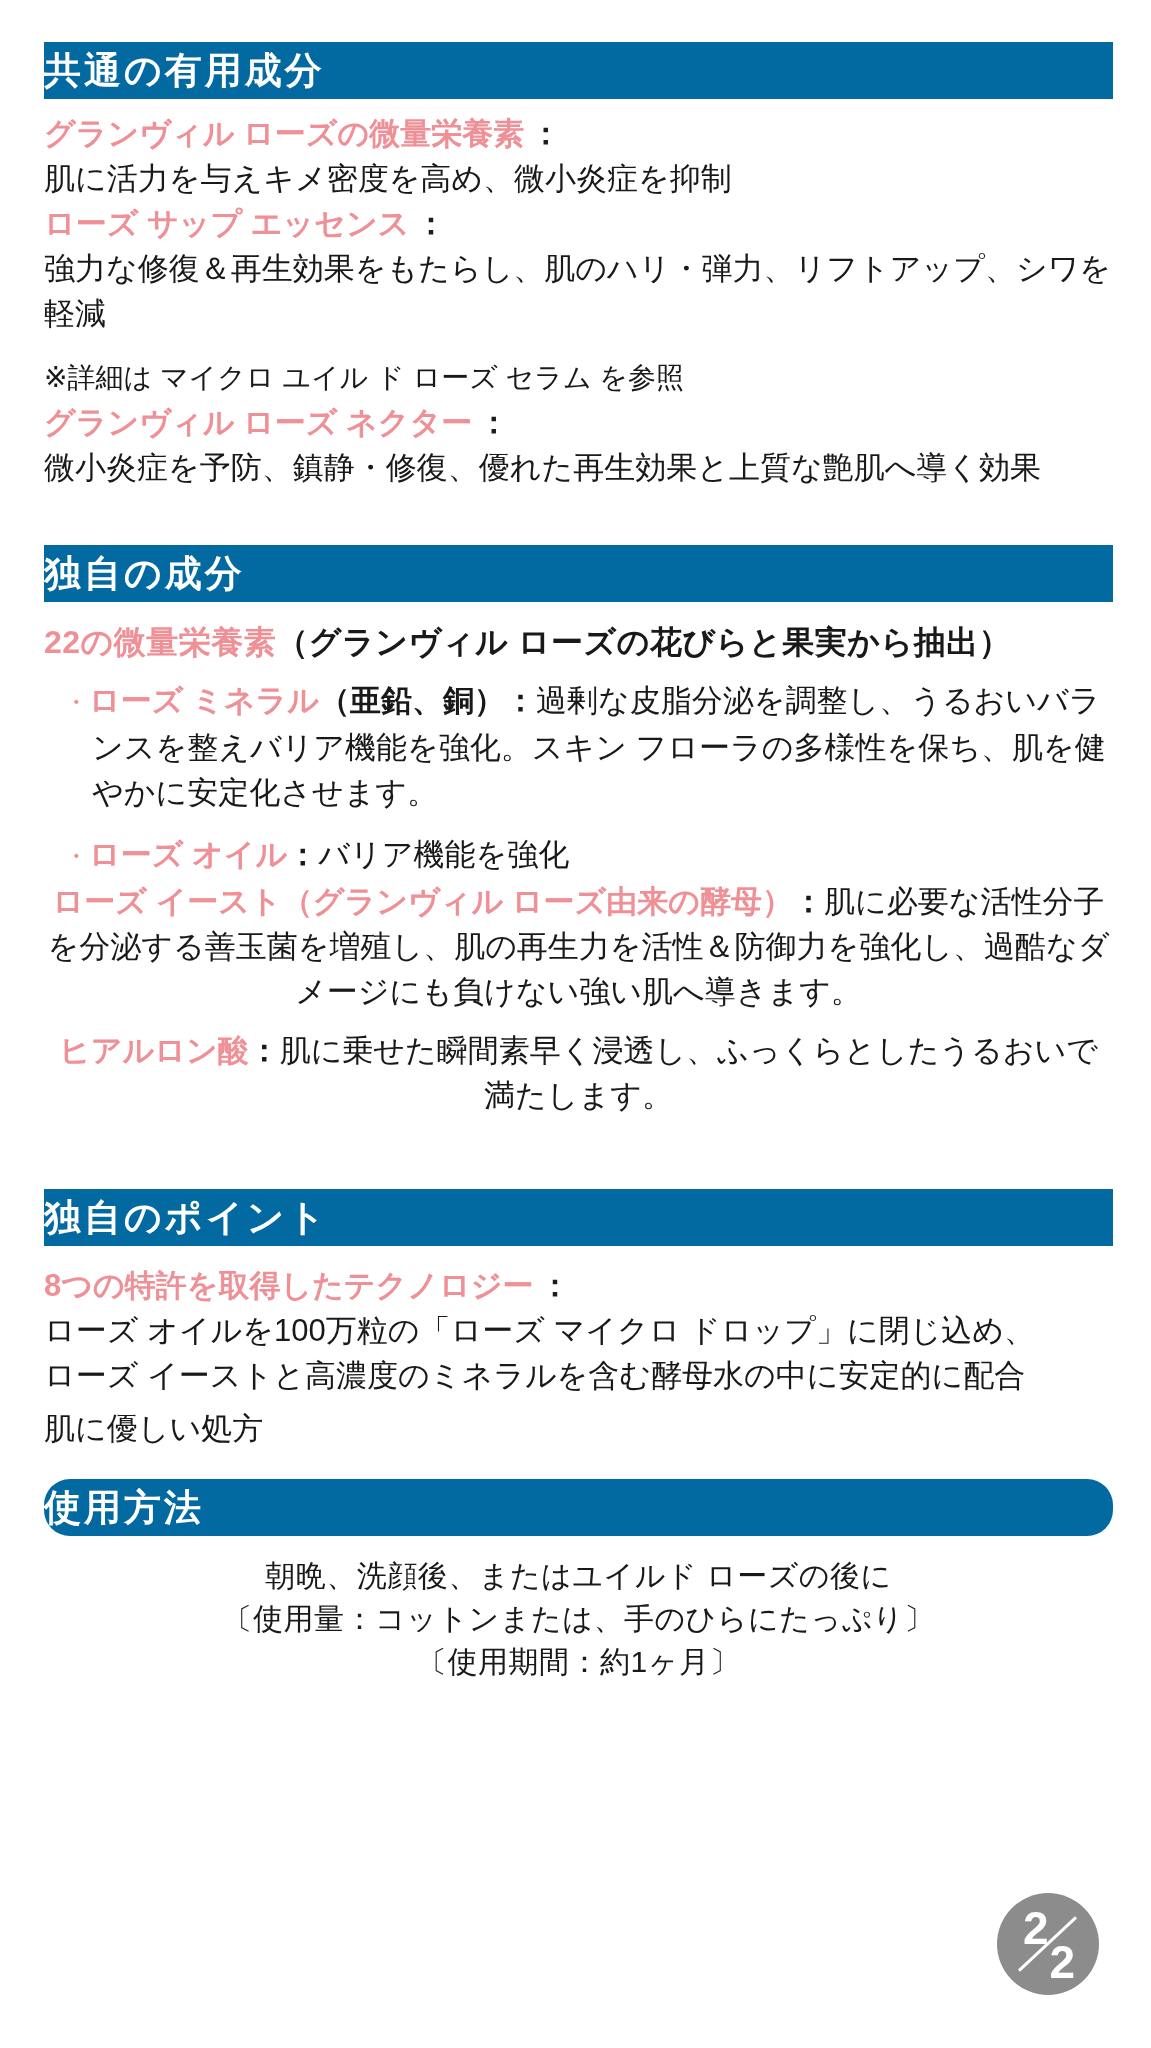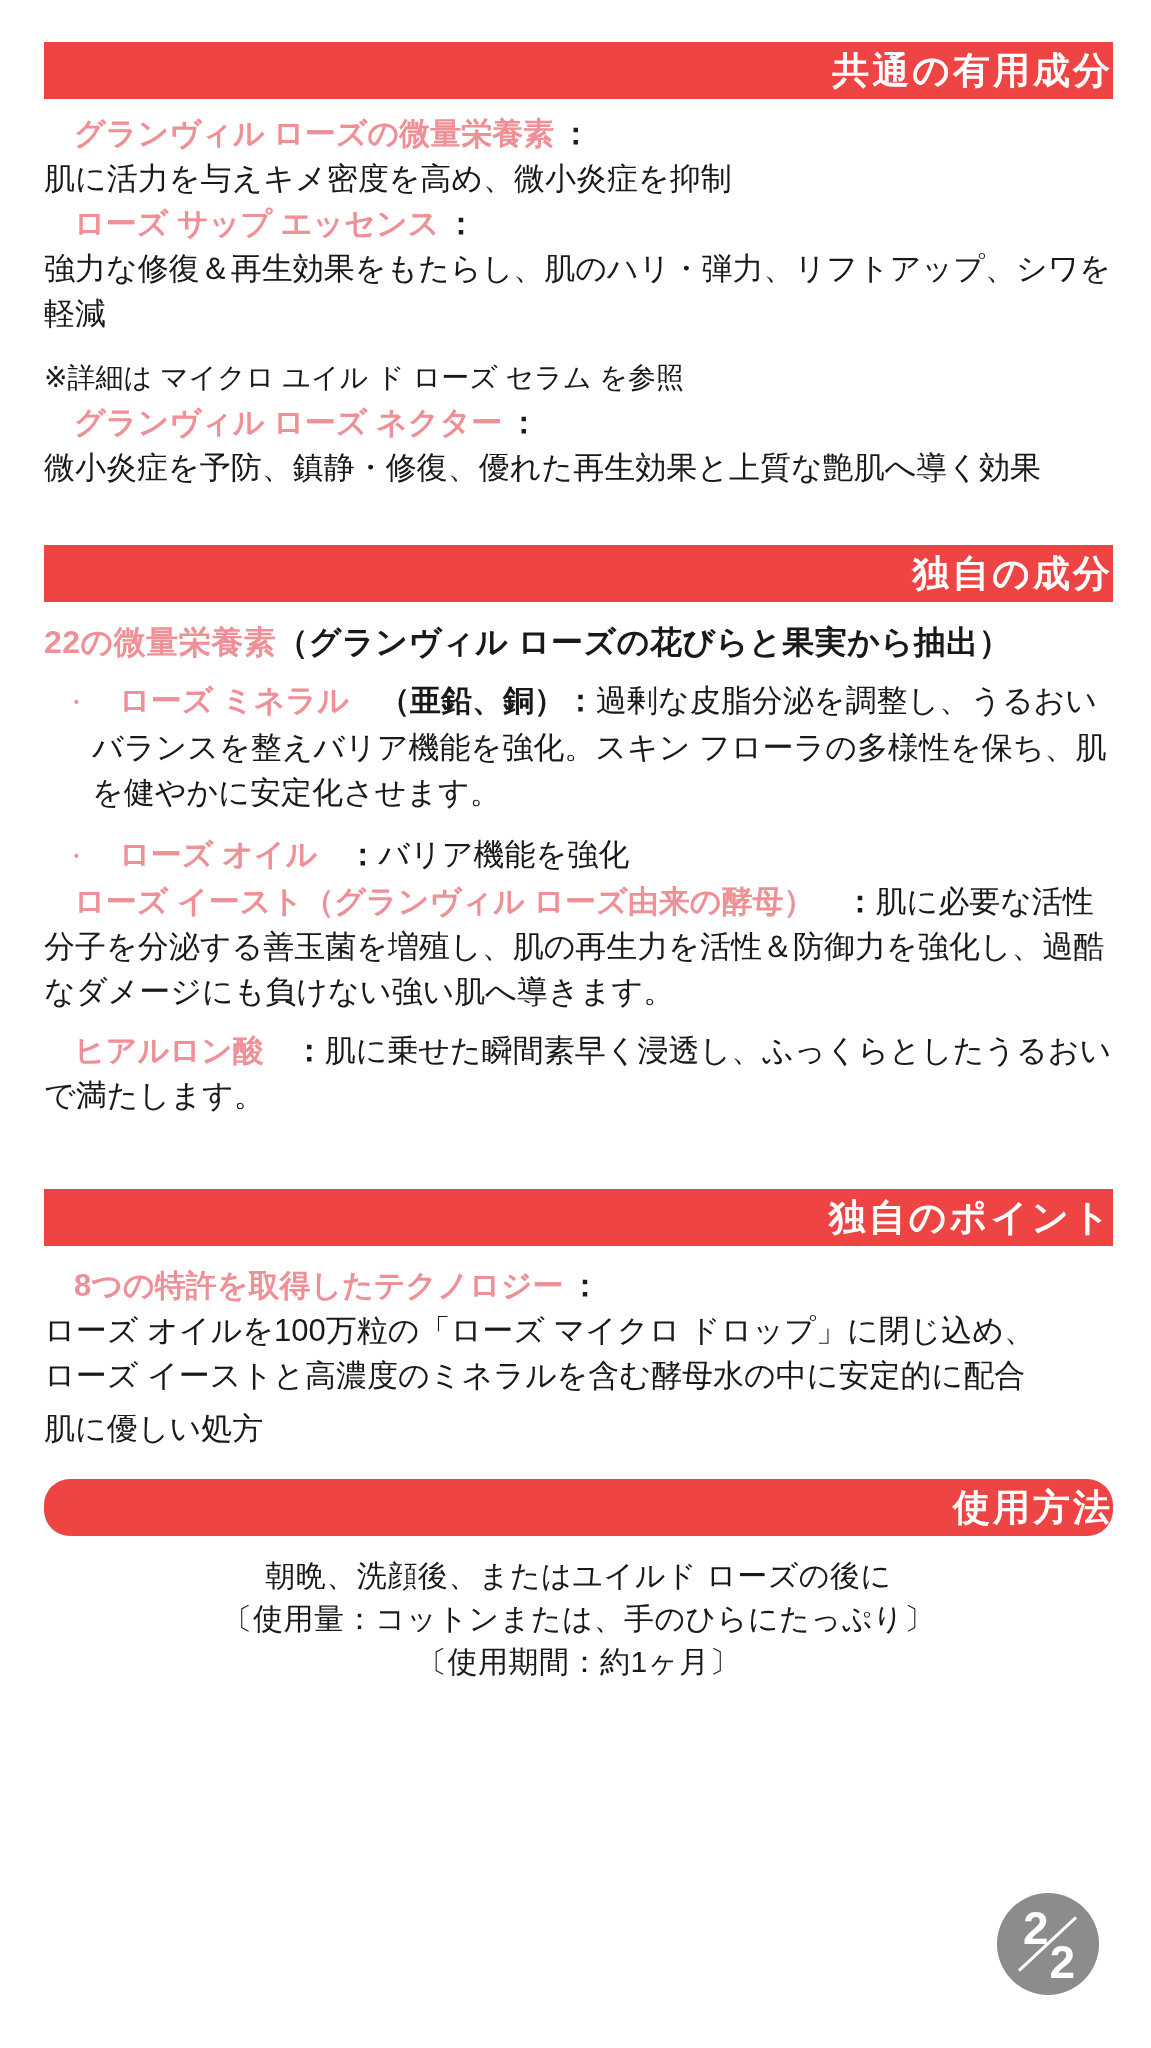--- a/index.html
+++ b/index.html
@@ -6,41 +6,41 @@
   .page{
     position:relative;
     width:1151px;height:2048px;
     background:#ffffff;
     color:#191919;
     font-family:"Liberation Sans","DejaVu Sans",sans-serif;
     overflow:hidden;
   }
   .inner{padding:42px 38px 0 44px;}
   .bar{
-    background:#ef4444;
+    background:#0369a1;
     color:#ffffff;
     font-weight:bold;
     font-size:37px;
     letter-spacing:3px;
-    text-align:right;
+    text-align:left;
     height:57px;
     line-height:57px;
   }
   .accent{color:#ef8f96;}
-  .b{font-weight:bold;margin-left:30px;}
+  .b{font-weight:bold;}
   .line{font-size:31px;line-height:45px;}
   .label-line .colon{margin-left:6px;color:#1c1c1c;}
   .note{font-size:28px;margin-top:19px;}
   .sec1-content{margin-top:12px;}
   .bar-unique{margin-top:55px;}
   .lead{font-size:32px;font-weight:bold;line-height:48px;margin-top:16px;letter-spacing:0.5px;}
   .bullet{padding-left:48px;text-indent:-29px;margin-top:12px;}
   .bullet .dot{font-size:26px;}
   .bullet-oil{margin-top:17px;}
-  .para{margin-top:0;}
+  .para{margin-top:0;text-align:center;}
   .para-gap{margin-top:14px;}
   .bar-points{margin-top:71px;}
   .sec3-content{margin-top:17px;}
   .extra-line{margin-top:8px;}
   .bar-usage{margin-top:28px;border-radius:26px;}
   .sec4-content{margin-top:18px;text-align:center;}
   .usage-line{font-size:30px;line-height:43px;letter-spacing:0.5px;}
   .badge{
     position:absolute;
     left:997px;top:1893px;

